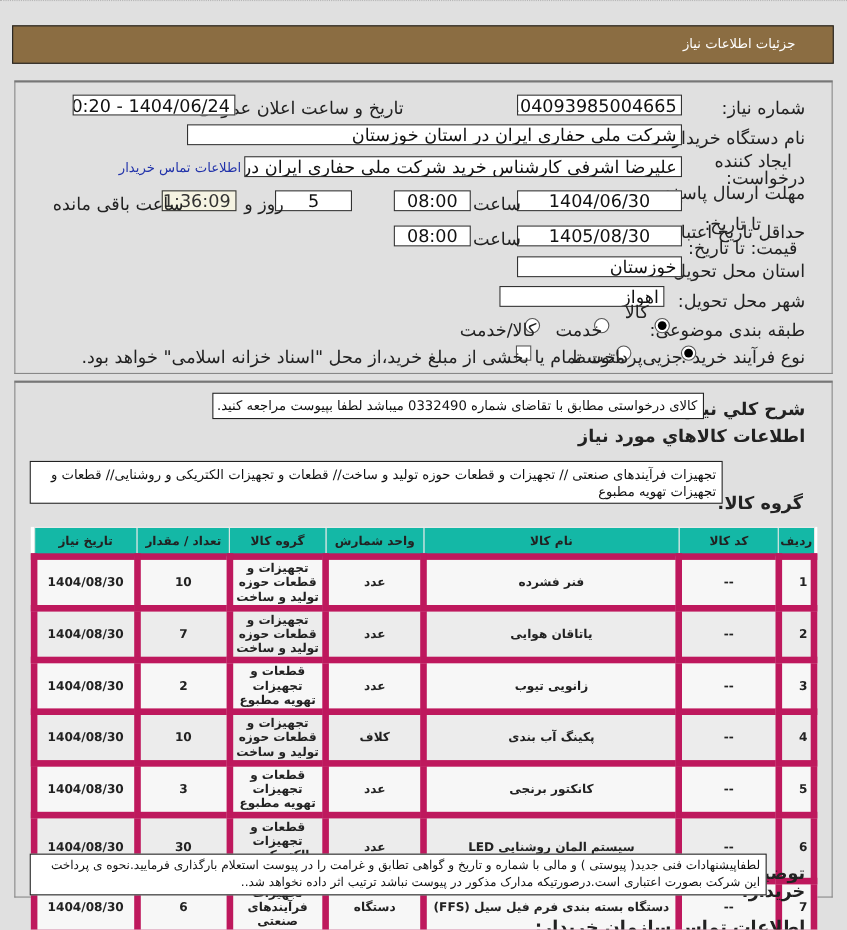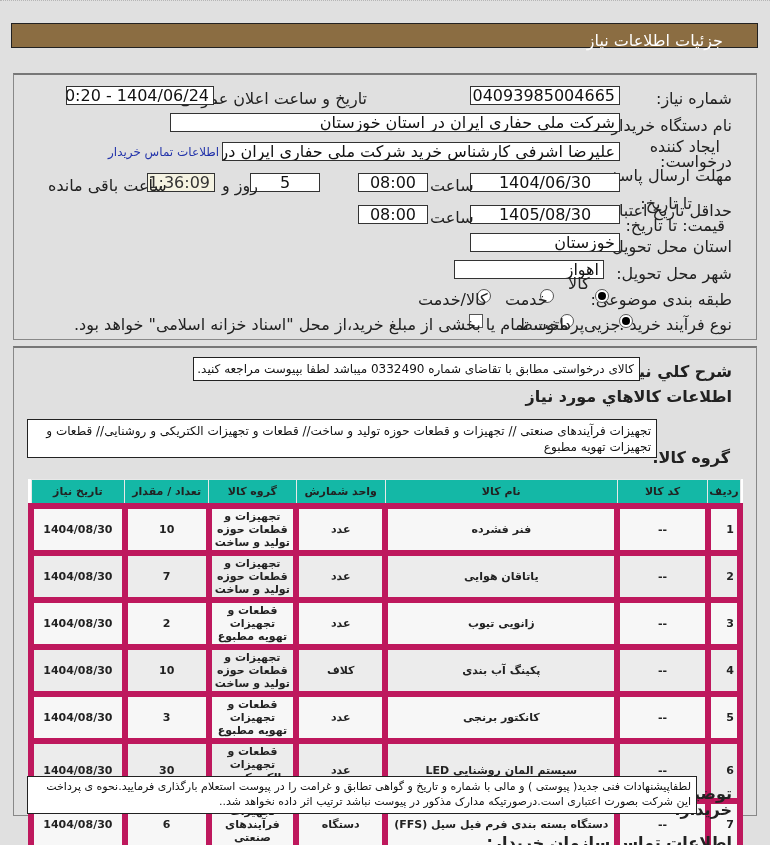--- a/index.html
+++ b/index.html
@@ -7,23 +7,23 @@
   body {
     width: 770px; height: 845px; overflow: hidden;
     background: #e0e0e0;
     font-family: "DejaVu Sans", sans-serif;
     font-size: 12px; color: #111;
     direction: rtl;
     position: relative;
   }
   .topline { position: absolute; left: 0; right: 0; top: 0; height: 2px; border-top: 1px dotted #b5b5b5; }
   .header-bar {
-    position: absolute; left: 11px; right: 12px; top: 23px; height: 25px;
+    position: absolute; left: 11px; right: 12px; top: 23px; height: 35px;
     background: #8b6d42; border: 1px solid #222;
-    color: #fff; font-size: 16px; line-height: 33px; padding-right: 34px;
+    color: #fff; font-size: 12px; line-height: 33px; padding-right: 34px;
   }
   .panel {
     position: absolute; left: 13px; right: 13px;
     border: 1px solid #888; border-top: 2px solid #777;
     background: #e0e0e0;
   }
   .p1 { top: 73px; height: 267px; }
   .p2 { top: 346px; height: 470px; }
   .lbl { position: absolute; font-size: 16px; color: #222; white-space: nowrap; }
   .box {

